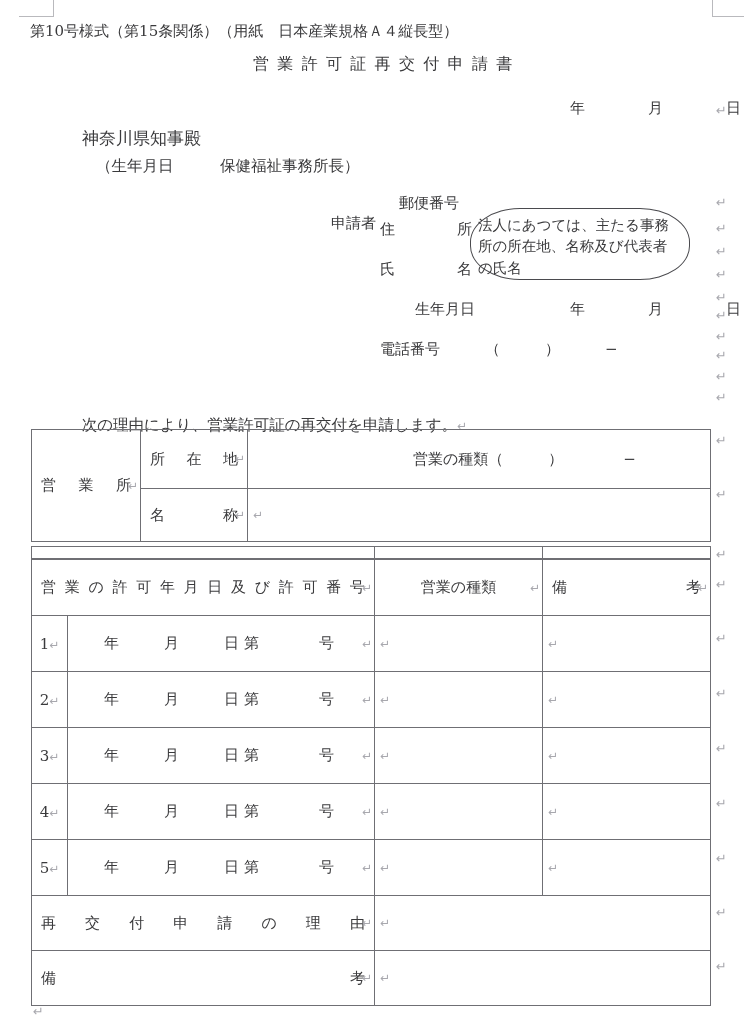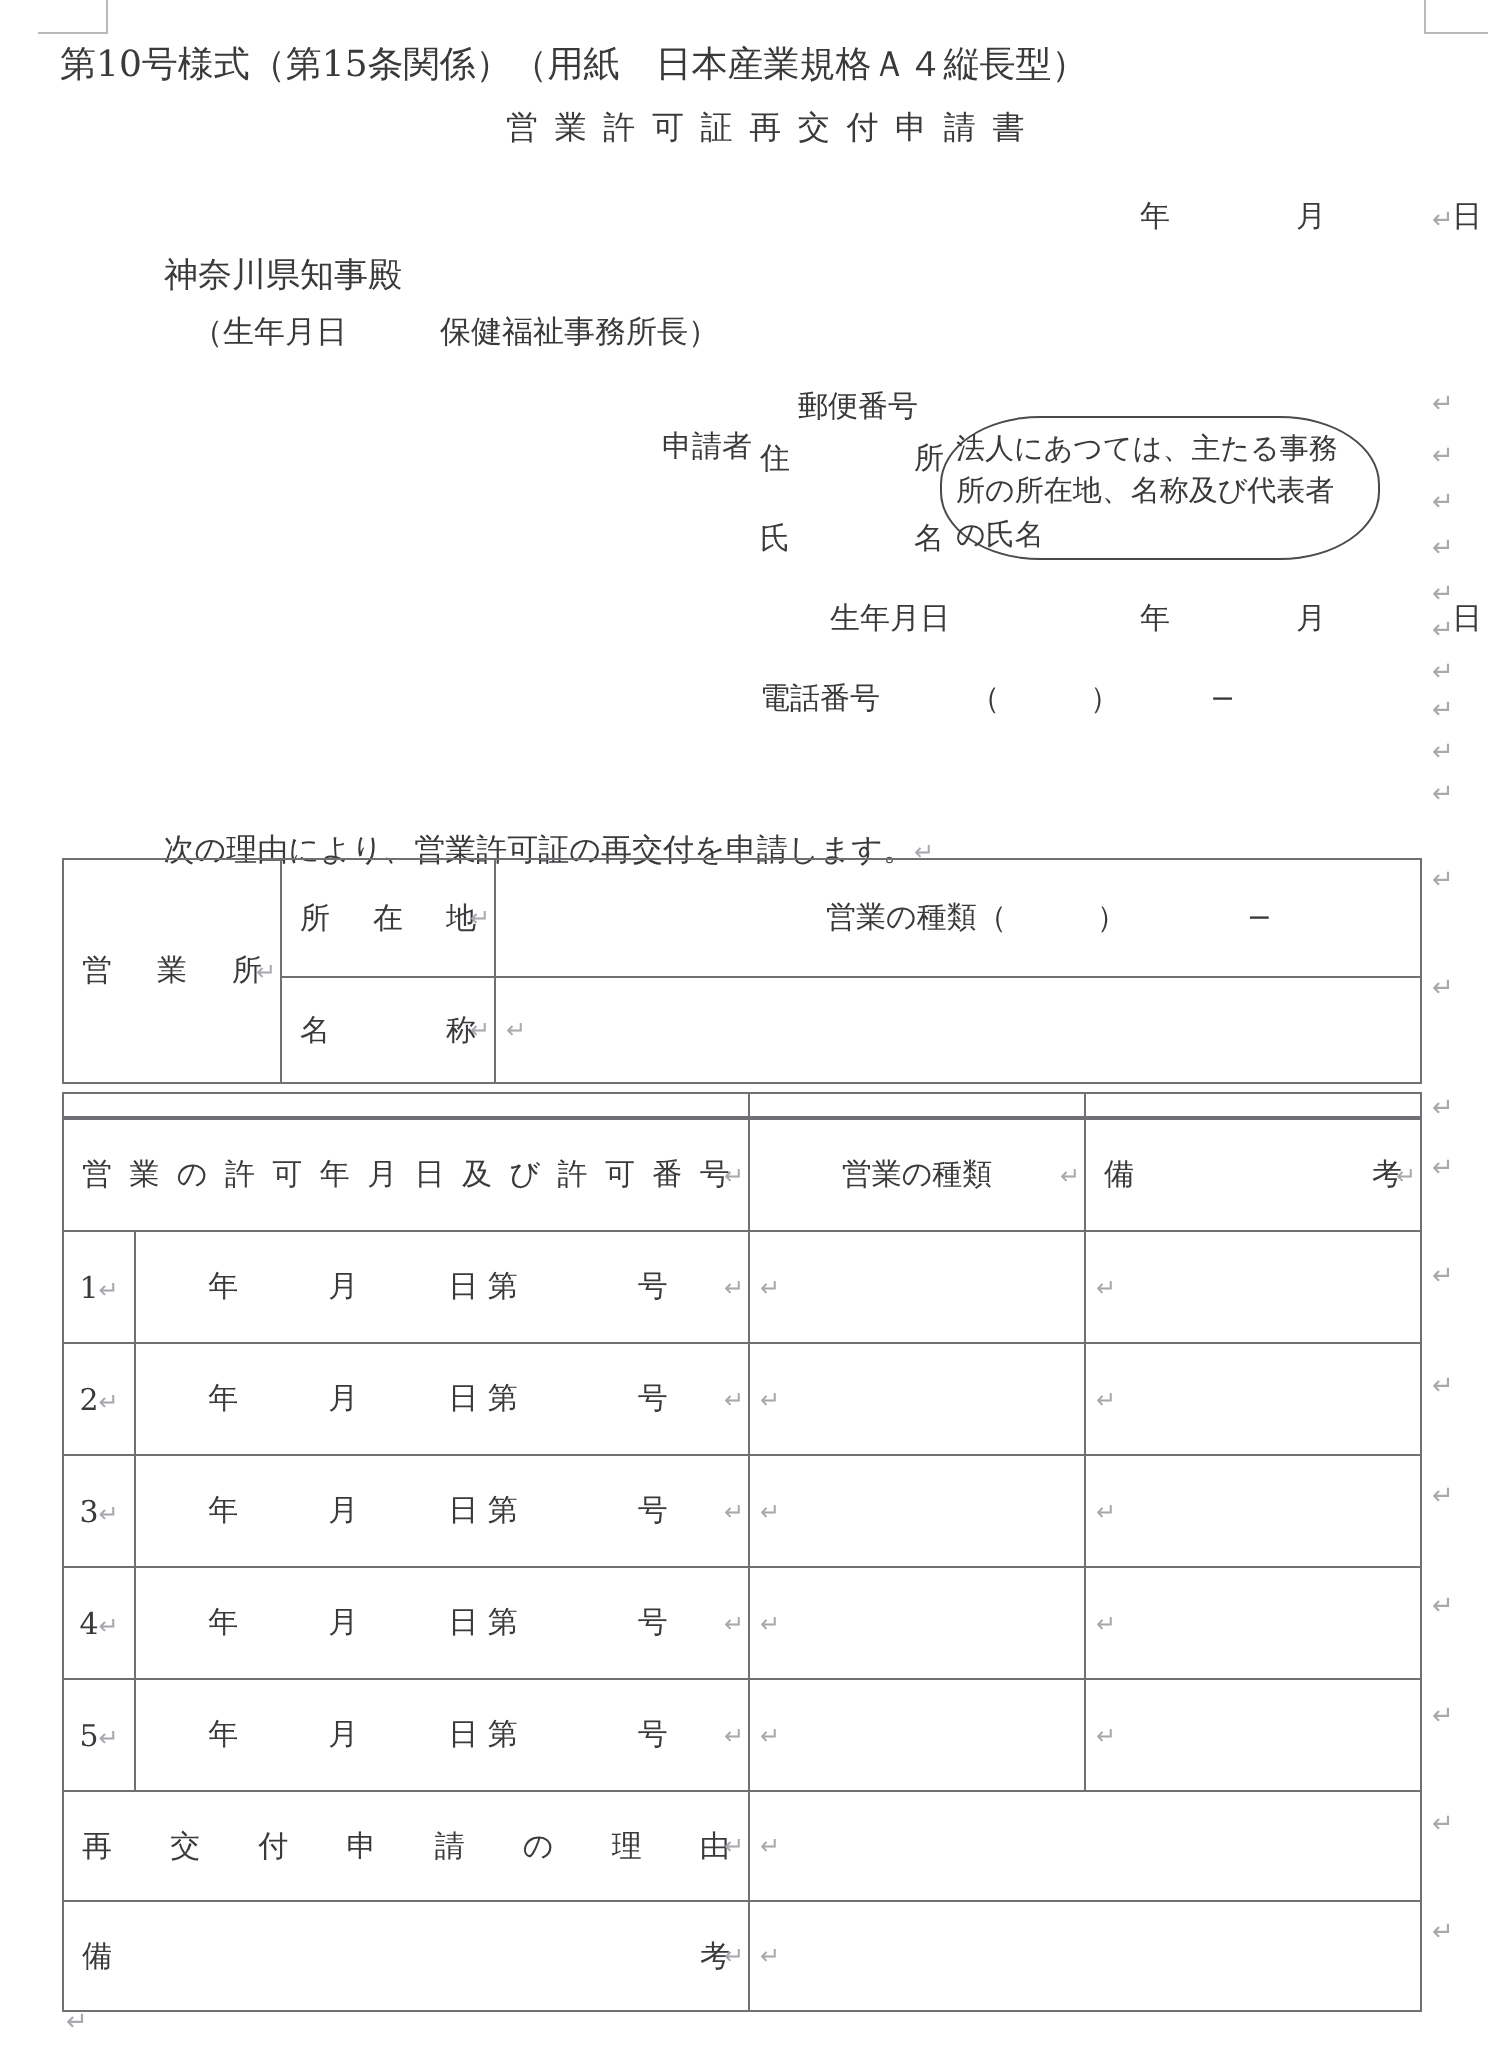--- a/index.html
+++ b/index.html
@@ -51,21 +51,21 @@
     white-space: pre;
   }
   .pilcrow-inline {
     color: #a8a8ae;
     font-size: 12px;
     font-family: "DejaVu Sans", "Liberation Sans", sans-serif;
     letter-spacing: 0;
   }
 
   
-  #form-code   { left: 30px;  top: 24px;  font-size: 18px; }
+  #form-code   { left: 30px;  top: 24px;  font-size: 15px; }
   #doc-title   { left: 253px; top: 56px;  font-size: 16px; }
   #date-line   { left: 570px; top: 101px; }
   #addressee   { left: 82px;  top: 130px; font-size: 17px; }
   #office-line { left: 96px;  top: 159px; font-size: 15.5px; }
 
   
   #applicant-word { left: 331px; top: 196px; margin-top: 20px; }
   .ap-label {
     position: absolute;
     left: 380px;

